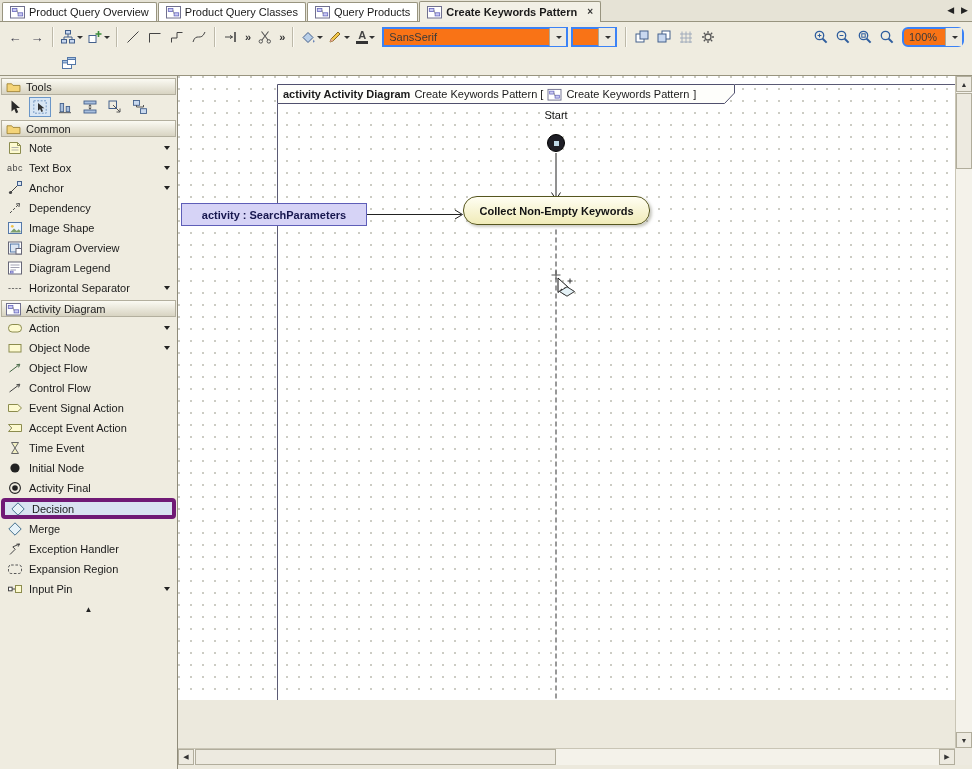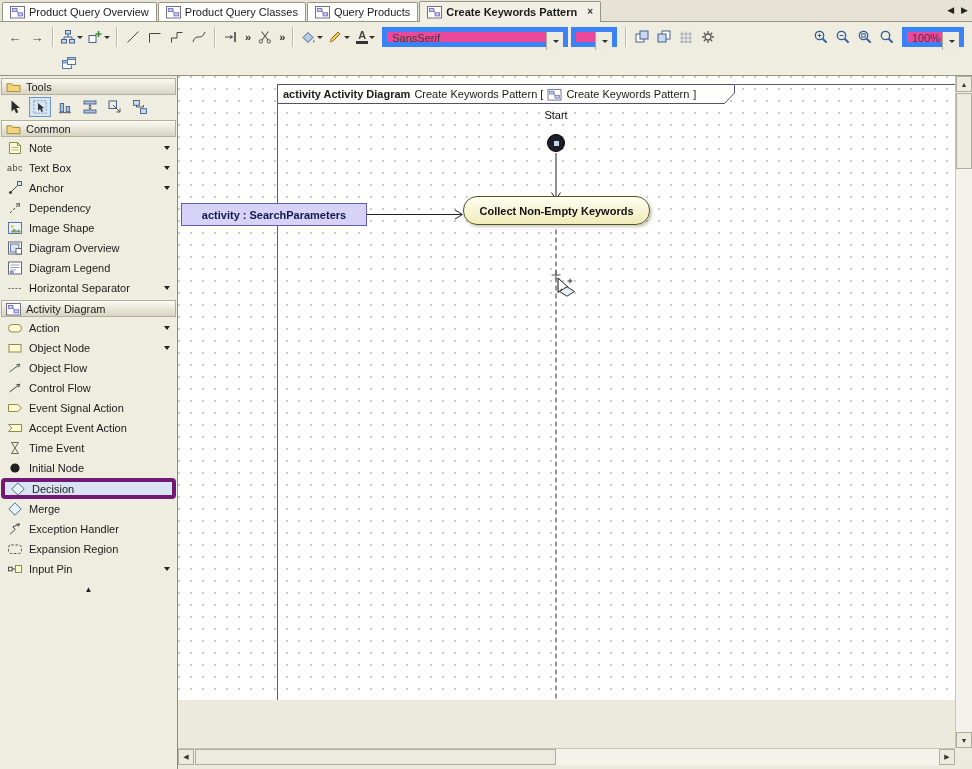--- a/index.html
+++ b/index.html
@@ -24,27 +24,27 @@
   .toolbar2 { position:absolute; left:0; top:52px; right:0; height:24px; background:#EFECE0;
               border-bottom:1px solid #98947F; display:flex; align-items:center; }
   .tbtn { width:22px; height:22px; display:flex; align-items:center; justify-content:center; flex:0 0 auto; }
   .tbtn.wide { width:27px; }
   .tbtn svg { width:16px; height:16px; }
   .sep { width:2px; height:20px; margin:0 4px; border-left:1px solid #BDB9A9; border-right:1px solid #FBFAF4; flex:0 0 auto; }
   .dd3 { width:0; height:0; border-left:3px solid transparent; border-right:3px solid transparent;
          border-top:3.5px solid #333; margin-left:1px; }
   .glyphbtn { font-weight:bold; color:#3F3F4E; font-size:13px; line-height:1; }
   .chev { color:#333; font-size:11px; font-weight:bold; margin:0 3px; flex:0 0 auto; }
-  .combo { height:20px; background:#ec4899; border:5px solid #3b82f6; display:flex; align-items:flex-start; flex:0 0 auto; }
+  .combo { height:20px; background:#f97316; border:2px solid #3b82f6; display:flex; align-items:center; flex:0 0 auto; }
   .combo .val { flex:1; padding:0 5px; color:#3a3a3a; white-space:nowrap; overflow:hidden; }
   .combo .cbtn { width:17px; height:18px; background:#EDEAE0; border-left:1px solid #ACA899;
                  display:flex; align-items:center; justify-content:center; }
   .combo.font { width:186px; margin:0 3px; }
   .combo.size { width:46px; margin-right:4px; }
-  .combo.zoom { width:62px; margin:11px 4px; }
+  .combo.zoom { width:62px; margin:11px 4px;border-radius:6px; }
   .rightgrp { margin-left:auto; display:flex; align-items:center; }
   .fontA { display:flex; flex-direction:column; align-items:center; }
   .fontA .Aletter { font-size:11px; font-weight:bold; color:#444; line-height:10px; }
   .fontA .Abar { width:12px; height:3px; background:#333; margin-top:1px; }
 
   
   .palette { position:absolute; left:0; top:76px; width:178px; bottom:0; background:#EFECE0;
              border-right:1px solid #8F8B7A; overflow:hidden; }
   .pal-header { height:17px; margin:2px 1px 1px; background:linear-gradient(#FBFAF3,#D8D4C2);
                 border:1px solid #B3AF9E; display:flex; align-items:center; gap:5px; padding:0 4px; color:#222; }
@@ -541,20 +541,29 @@
         <span class="plabel">Time Event</span>
       </div>
       <div class="pal-item">
         <span class="picon">
           <svg viewBox="0 0 16 16">
             <circle cx="8" cy="8" r="4.6" fill="#222"></circle>
           </svg>
         </span>
         <span class="plabel">Initial Node</span>
       </div>
+      <div class="pal-item">
+        <span class="picon">
+          <svg viewBox="0 0 16 16">
+            <circle cx="8" cy="8" r="5.4" fill="none" stroke="#222" stroke-width="1.1"></circle>
+            <circle cx="8" cy="8" r="2.8" fill="#222"></circle>
+          </svg>
+        </span>
+        <span class="plabel">Activity Final</span>
+      </div>
       <div class="pal-item selected">
         <span class="picon">
           <svg viewBox="0 0 16 16">
             <path d="M8 1.8 L14.2 8 L8 14.2 L1.8 8 Z" fill="#E6F2F8" stroke="#44708E"></path>
           </svg>
         </span>
         <span class="plabel">Decision</span>
       </div>
       <div class="pal-item">
         <span class="picon">

